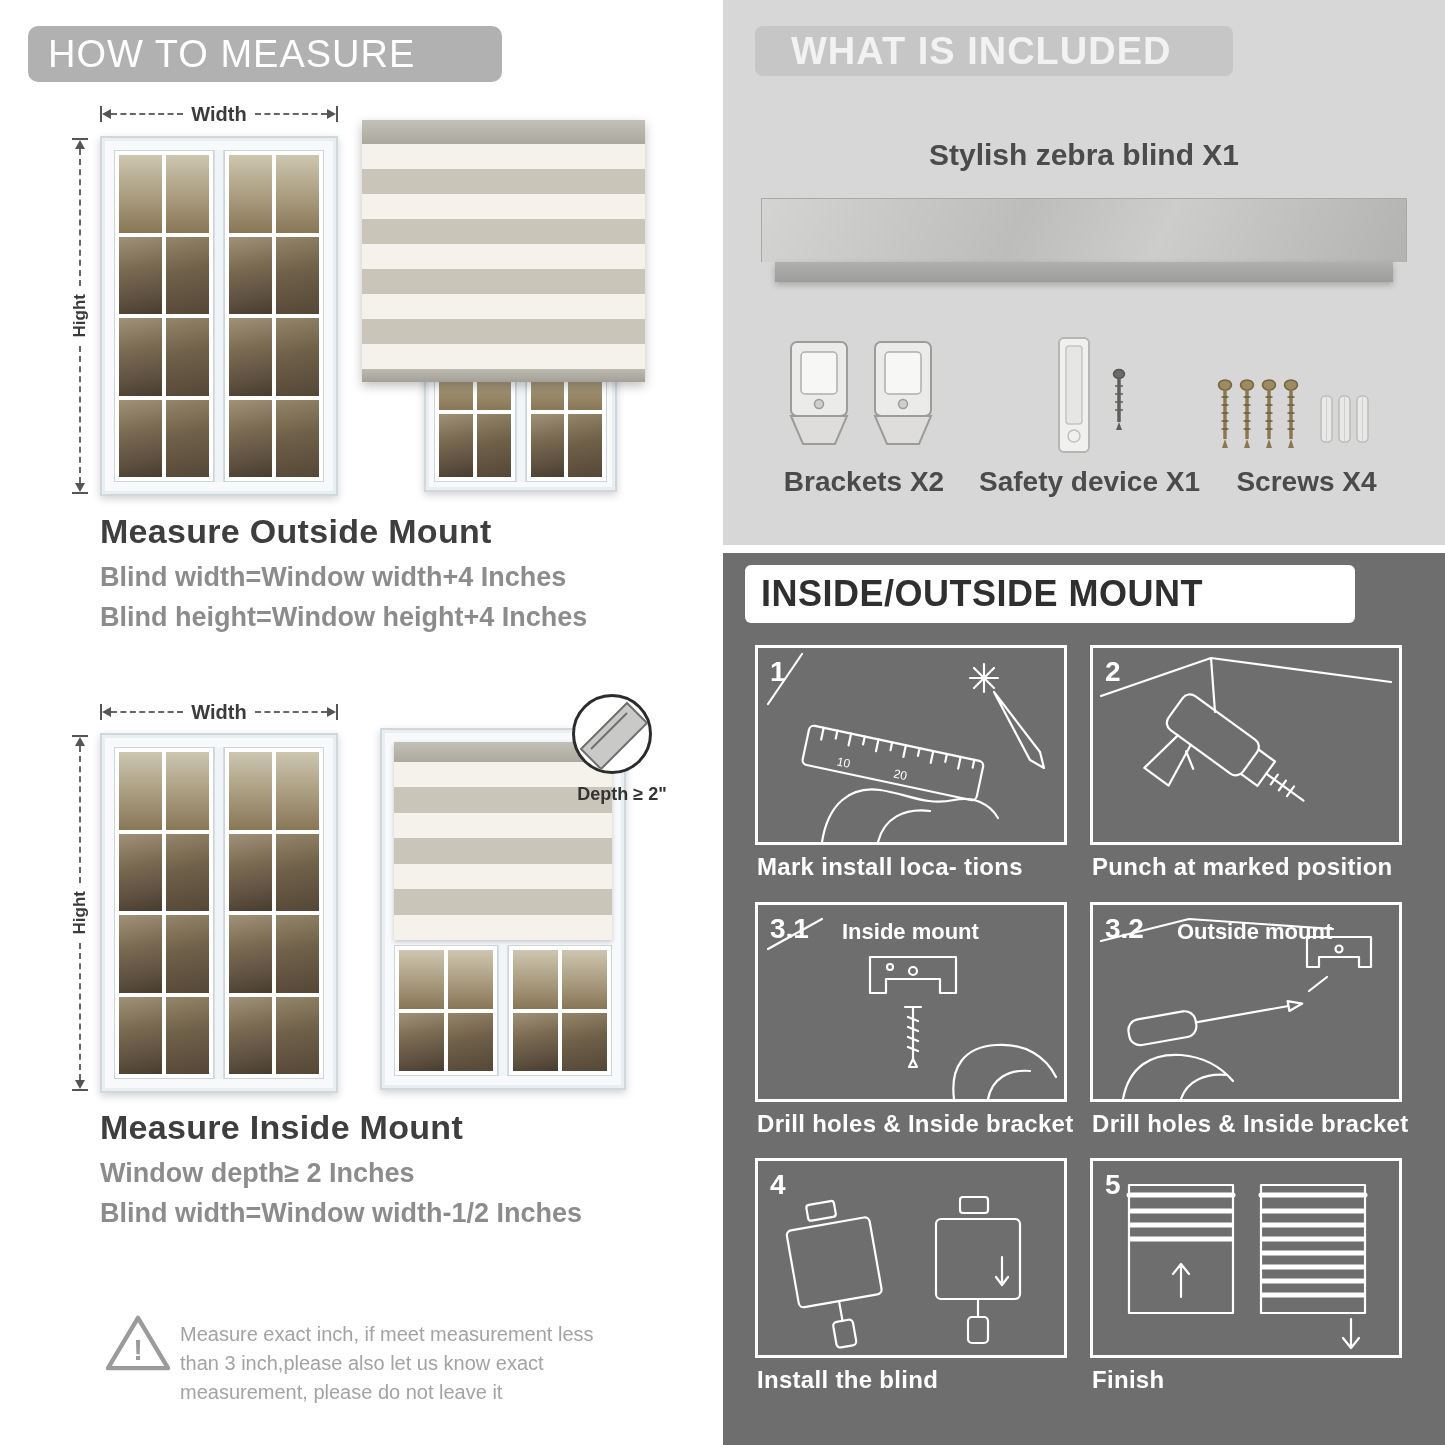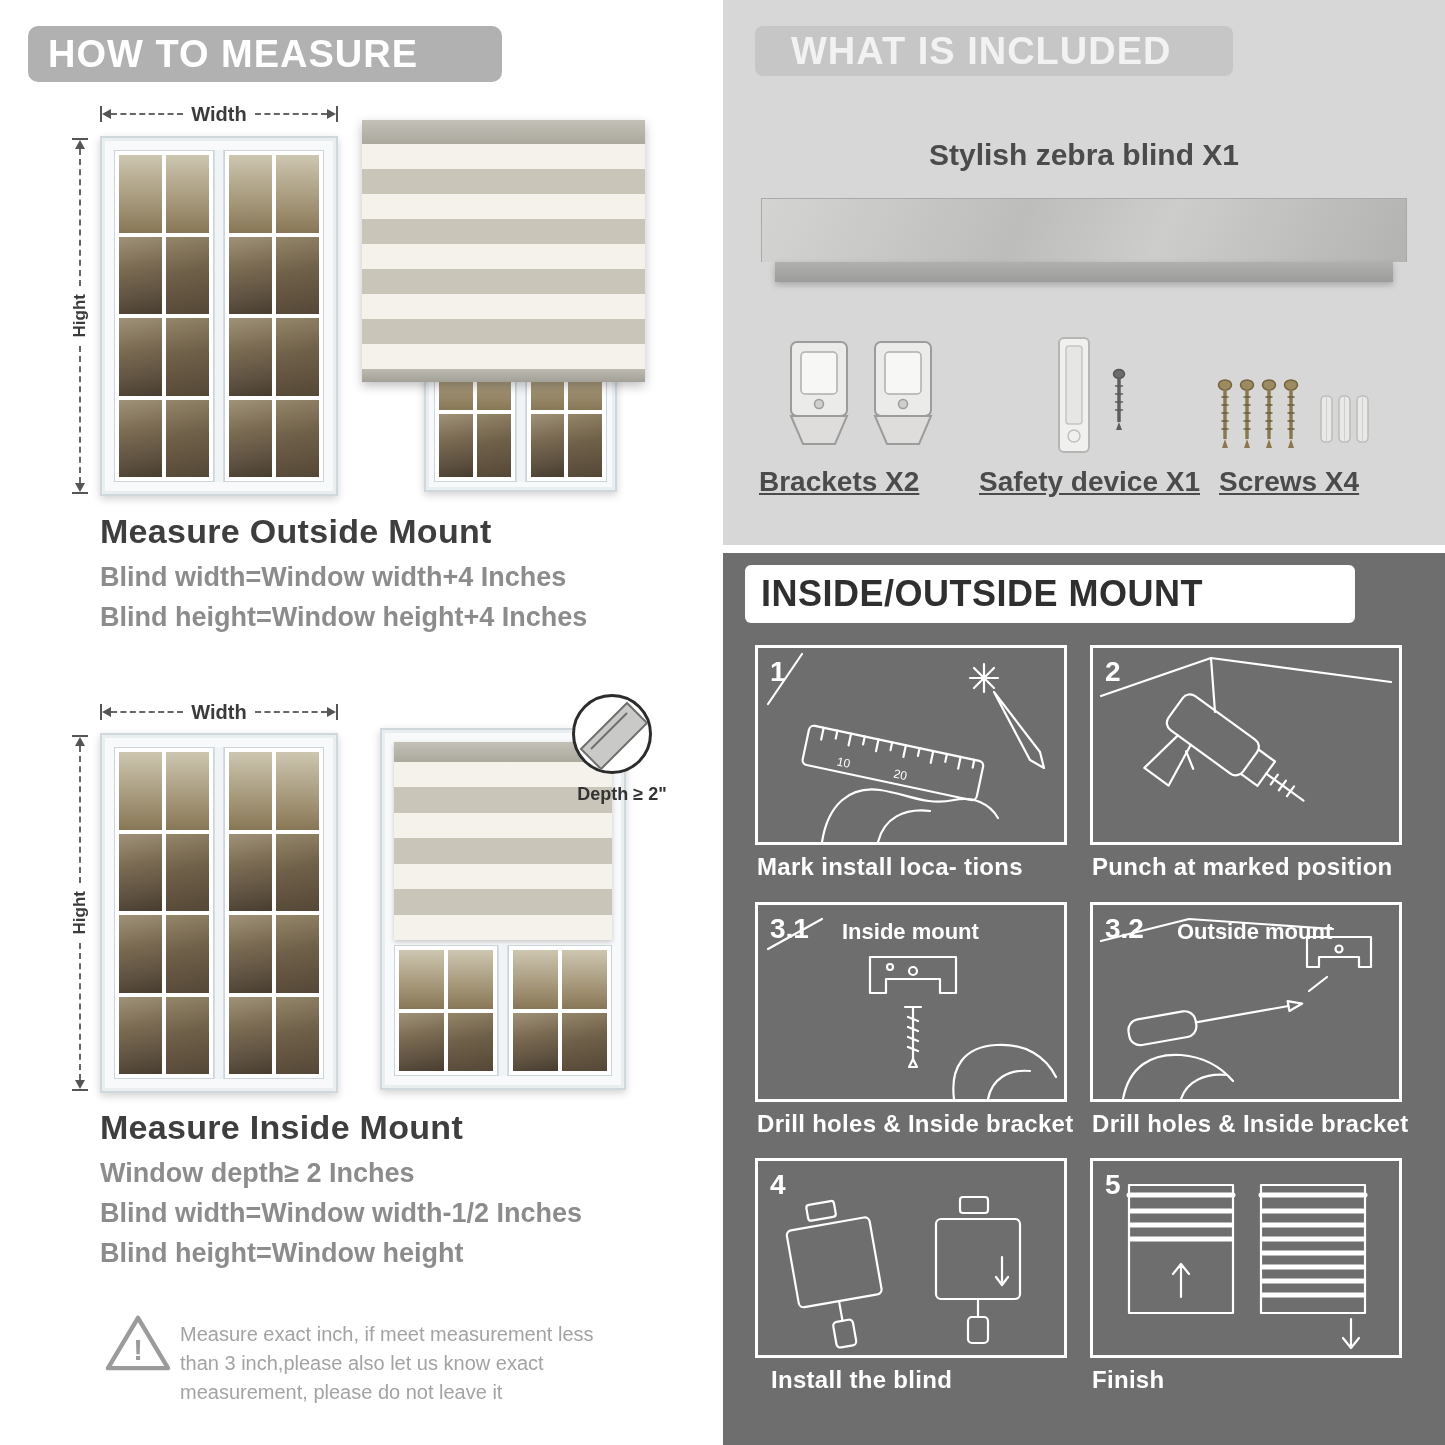--- a/index.html
+++ b/index.html
@@ -2,21 +2,21 @@
 <html><head>
 <meta charset="utf-8">
 <style>
   *{box-sizing:border-box;margin:0;padding:0;}
   html,body{width:1445px;height:1445px;}
   body{font-family:"Liberation Sans",sans-serif;background:#fff;position:relative;overflow:hidden;}
 
   
   .left-sec{position:absolute;left:0;top:0;width:710px;height:1445px;}
   .left-header{position:absolute;left:28px;top:26px;width:474px;height:56px;background:#b1b1b1;
-    border-radius:10px;color:#fff;font-size:38px;font-weight:bold;letter-spacing:1px;
+    border-radius:10px;color:#fff;font-size:38px;font-weight:normal;letter-spacing:1px;
     line-height:56px;padding-left:20px;}
 
   
   .dim-w{position:absolute;display:flex;align-items:center;height:20px;color:#3b3b3b;font-size:20px;font-weight:bold;}
   .dim-v{position:absolute;display:flex;flex-direction:column;align-items:center;width:20px;color:#3b3b3b;font-size:17px;font-weight:bold;}
   .dim-bar{width:2px;height:16px;background:#555;}
   .dim-bar-h{height:2px;width:16px;background:#555;}
   .dim-dash{flex:1;height:0;border-top:2px dashed #666;}
   .dim-dash-v{flex:1;width:0;border-left:2px dashed #666;}
   .dim-arrow{width:0;height:0;}
@@ -69,21 +69,21 @@
     border-radius:8px;color:#f2f2f2;font-size:38px;font-weight:bold;letter-spacing:1px;
     line-height:50px;padding-left:36px;}
   .product-label{position:absolute;left:0;top:138px;width:100%;text-align:center;
     font-size:30px;font-weight:bold;color:#4b4b4b;}
   .headrail-top{position:absolute;left:38px;top:198px;width:646px;height:64px;
     background:linear-gradient(115deg,#d4d4d2 0%,#bdbdbb 40%,#cdcdcb 62%,#b3b3b1 100%);
     border:1px solid #a9a9a7;border-bottom:none;}
   .headrail-bot{position:absolute;left:52px;top:262px;width:618px;height:20px;
     background:linear-gradient(180deg,#b0b0ae,#9c9c9a);box-shadow:0 3px 6px rgba(0,0,0,.22);}
   .hw{position:absolute;}
-  .item-label{position:absolute;top:466px;text-align:left;font-size:28px;font-weight:bold;color:#4b4b4b;white-space:nowrap;text-decoration:underline;}
+  .item-label{position:absolute;top:466px;text-align:center;font-size:28px;font-weight:bold;color:#4b4b4b;white-space:nowrap;}
 
   
   .mount{position:absolute;left:723px;top:553px;width:722px;height:892px;background:#6e6e6e;}
   .mount-header{position:absolute;left:22px;top:12px;width:610px;height:58px;background:#fff;
     border-radius:6px;color:#2f2f2f;font-size:36px;font-weight:bold;letter-spacing:.5px;
     line-height:58px;padding-left:16px;}
   .panel{position:absolute;width:312px;height:200px;border:3px solid #fff;}
   .p-art{position:absolute;left:0;top:0;width:100%;height:100%;}
   .p-art path,.p-art rect,.p-art line,.p-art circle,.p-art ellipse{
     stroke:#fff;stroke-width:2.2;fill:none;stroke-linecap:round;stroke-linejoin:round;}
@@ -257,21 +257,20 @@
     <svg viewBox="0 0 74 74">
       <path d="M6 52 L52 6 L72 26 L26 72 Z" fill="#c9c9c7" stroke="#6f6f6d" stroke-width="2"></path>
       <path d="M16 52 L52 16" fill="none" stroke="#6f6f6d" stroke-width="2"></path>
     </svg>
   </div>
   <div class="depth-note" style="left:552px;top:784px;width:140px;text-align:center;">Depth ≥ 2"</div>
 
   <div class="h-title" style="left:100px;top:1108px;">Measure Inside Mount</div>
   <div class="h-sub" style="left:100px;top:1158px;">Window depth≥ 2 Inches</div>
   <div class="h-sub" style="left:100px;top:1198px;">Blind width=Window width-1/2 Inches</div>
-  <div class="h-sub" style="left:100px;top:1238px;">Blind height=Window height</div>
 
   <svg style="position:absolute;left:104px;top:1312px;width:68px;height:62px;" viewBox="0 0 70 64">
     <path d="M35 6 L66 58 L4 58 Z" fill="none" stroke="#9b9b9b" stroke-width="4.5" stroke-linejoin="round"></path>
     <text x="35" y="50" text-anchor="middle" font-size="30" font-weight="bold" fill="#9b9b9b" font-family="Liberation Sans, sans-serif">!</text>
   </svg>
   <div class="warn-text" style="left:180px;top:1320px;">
     <div>Measure exact inch, if meet measurement less</div>
     <div>than 3 inch,please also let us know exact</div>
     <div>measurement, please do not leave it</div>
   </div>
@@ -410,21 +409,21 @@
         <rect x="64" y="160" width="20" height="26" rx="4"></rect>
       </g>
       <rect x="178" y="58" width="84" height="80" rx="5"></rect>
       <rect x="202" y="36" width="28" height="16" rx="3"></rect>
       <path d="M244 96 v26 M238 116 l6 8 6 -8"></path>
       <path d="M220 138 v18"></path>
       <rect x="210" y="156" width="20" height="26" rx="4"></rect>
     </svg>
     <div class="p-num">4</div>
   </div>
-  <div class="p-caption" style="left:48px;top:813px;">Install the blind</div>
+  <div class="p-caption" style="left:34px;top:813px;">Install the blind</div>
 
   <div class="panel" style="left:367px;top:605px;">
     <svg class="p-art" viewBox="0 0 306 194">
       <rect x="36" y="24" width="104" height="128"></rect>
       <path class="thick" d="M36 34 h104"></path>
       <path class="thick" d="M38 50 h100 M38 64 h100 M38 78 h100"></path>
       <path d="M88 136 v-32 M80 113 l8 -10 8 10"></path>
       <rect x="168" y="24" width="104" height="128"></rect>
       <path class="thick" d="M168 34 h104"></path>
       <path class="thick" d="M170 50 h100 M170 64 h100 M170 78 h100 M170 92 h100 M170 106 h100 M170 120 h100 M170 134 h100"></path>

